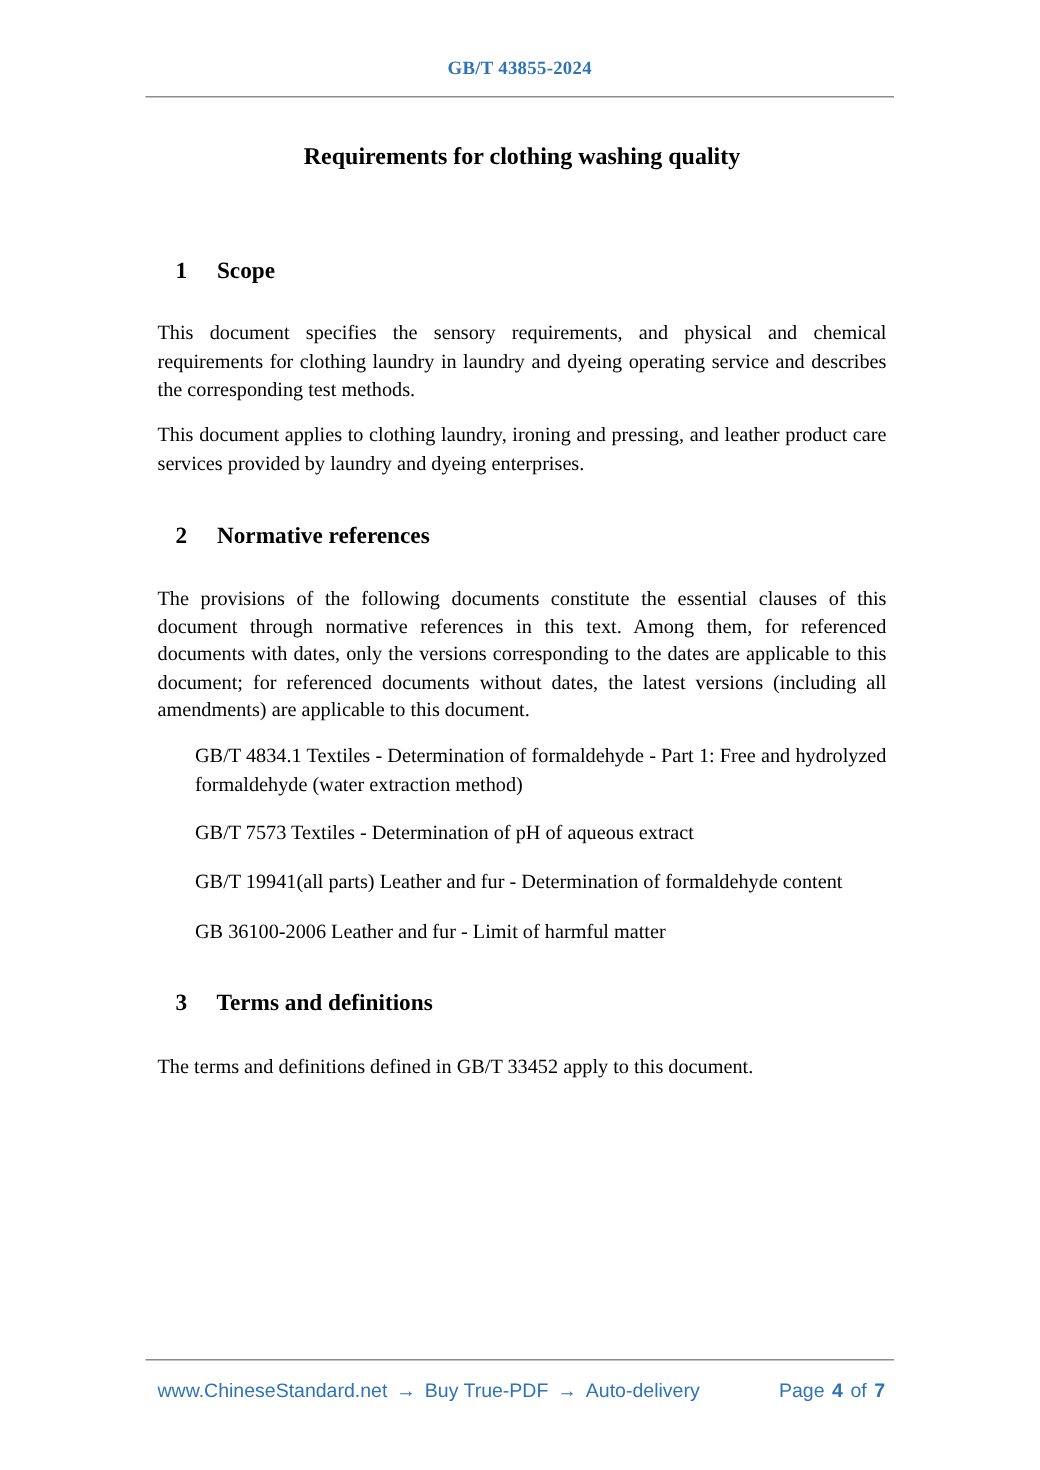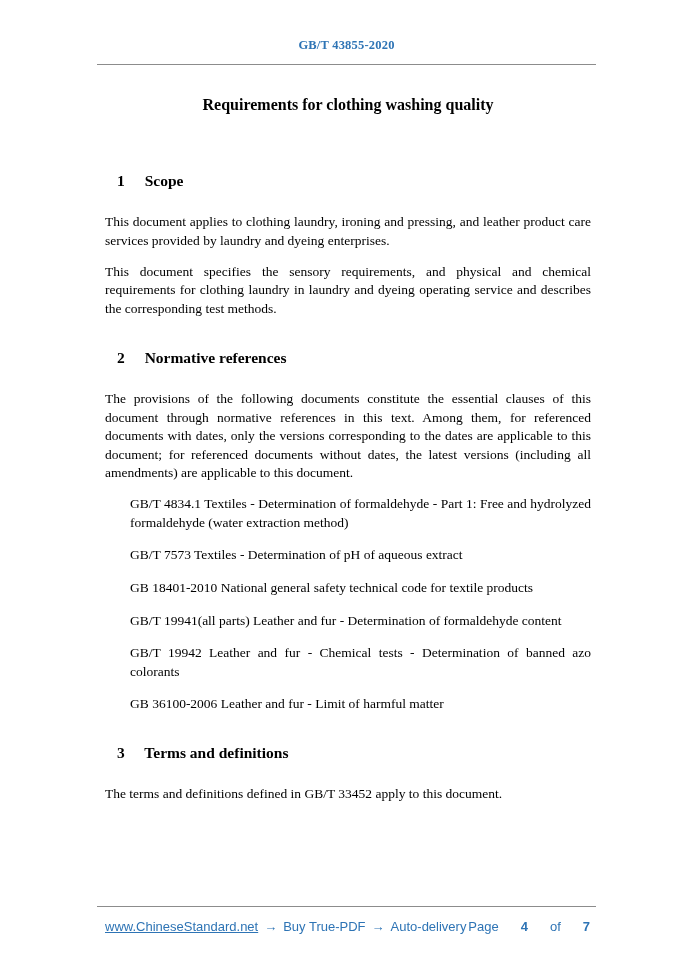--- a/index.html
+++ b/index.html
@@ -47,58 +47,56 @@
   .refs{margin:2px 0 0 0;}
   .refs p{padding-left:25px;margin:0 0 14px 0;text-align:justify;}
   .footer{
     position:absolute;left:105px;right:103px;bottom:46px;
     display:flex;justify-content:space-between;align-items:baseline;
     font-family:"Liberation Sans", sans-serif;
     font-size:13px;
     color:var(--accent-blue,#2e74b5);
   }
   .footer-left{display:flex;gap:6px;align-items:baseline;}
-  .footer-right{display:flex;gap:22px;align-items:baseline;}
-  .site-link{color:inherit;text-decoration:underline;cursor:pointer;}
+  .footer-right{display:flex;gap:5px;align-items:baseline;}
+  .site-link{color:inherit;cursor:pointer;}
   .arrow{font-weight:bold;}
   .b{font-weight:bold;}
 </style>
 </head>
 <body>
 
 <div class="page">
 
   <div class="page-header">
-    <span>GB/T 43855-2020</span>
+    <span>GB/T 43855-2024</span>
   </div>
   <div class="rule header-rule"></div>
 
   <div class="content">
 
     <h1 class="doc-title">Requirements for clothing washing quality</h1>
 
     <h2 class="sec">
       <span class="sec-num">1</span>
       <span>Scope</span>
     </h2>
+    <p>This document specifies the sensory requirements, and physical and chemical requirements for clothing laundry in laundry and dyeing operating service and describes the corresponding test methods.</p>
     <p>This document applies to clothing laundry, ironing and pressing, and leather product care services provided by laundry and dyeing enterprises.</p>
-    <p>This document specifies the sensory requirements, and physical and chemical requirements for clothing laundry in laundry and dyeing operating service and describes the corresponding test methods.</p>
 
     <h2 class="sec">
       <span class="sec-num">2</span>
       <span>Normative references</span>
     </h2>
     <p>The provisions of the following documents constitute the essential clauses of this document through normative references in this text. Among them, for referenced documents with dates, only the versions corresponding to the dates are applicable to this document; for referenced documents without dates, the latest versions (including all amendments) are applicable to this document.</p>
 
     <div class="refs">
       <p>GB/T 4834.1 Textiles - Determination of formaldehyde - Part 1: Free and hydrolyzed formaldehyde (water extraction method)</p>
       <p>GB/T 7573 Textiles - Determination of pH of aqueous extract</p>
-      <p>GB 18401-2010 National general safety technical code for textile products</p>
       <p>GB/T 19941(all parts) Leather and fur - Determination of formaldehyde content</p>
-      <p>GB/T 19942 Leather and fur - Chemical tests - Determination of banned azo colorants</p>
       <p>GB 36100-2006 Leather and fur - Limit of harmful matter</p>
     </div>
 
     <h2 class="sec">
       <span class="sec-num">3</span>
       <span>Terms and definitions</span>
     </h2>
     <p>The terms and definitions defined in GB/T 33452 apply to this document.</p>
 
   </div>

